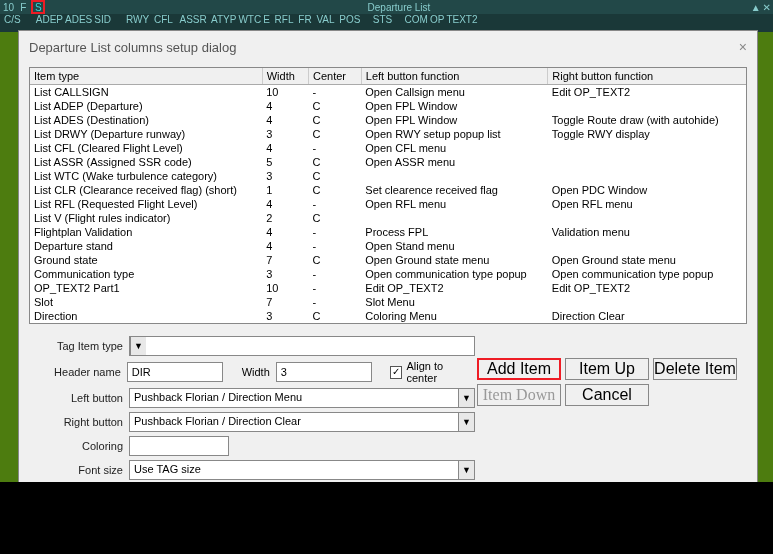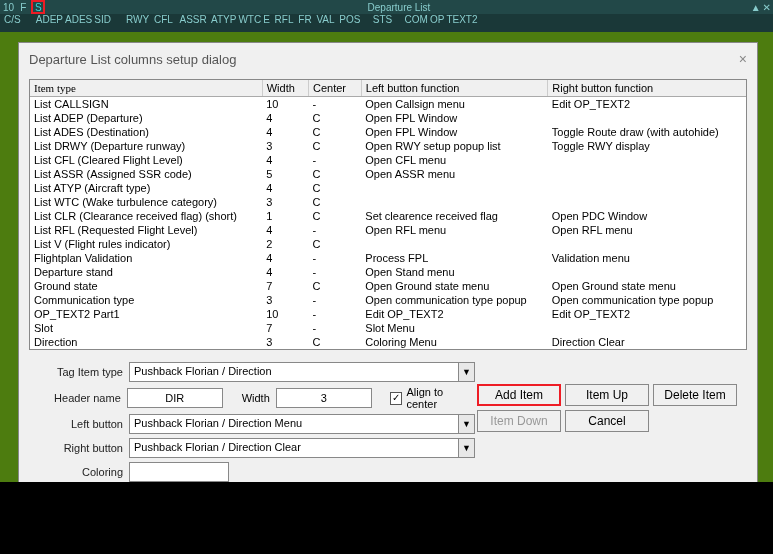--- a/index.html
+++ b/index.html
@@ -11,55 +11,55 @@
   .menu-title-row { display: flex; align-items: center; height: 14px; background: #224848; color: #88cccc; font-size: 10px; }
   .menu-title-row .ten { padding: 0 3px; }
   .s-box { border: 2px solid #ee1c25; width: 14px; height: 14px; display: inline-flex; align-items: center; justify-content: center; color: #33dddd; font-size: 10px; margin: 0 2px; }
   .menu-title-center { flex: 1; text-align: center; color: #88cccc; }
   .menu-controls { display: flex; gap: 2px; padding-right: 2px; color: #88cccc; }
   .menu-controls span { cursor: pointer; }
   .menu-row2 { display: flex; height: 18px; color: #88cccc; font-size: 10px; padding: 0 4px; gap: 2px; }
   .menu-row2 span { white-space: pre; }
 
   
-  .dialog { position: absolute; left: 18px; top: 42px; width: 740px; background: #f0f0f0; border: 1px solid #888; }
+  .dialog { position: absolute; left: 18px; top: 30px; width: 740px; background: #f0f0f0; border: 1px solid #888; }
   .dialog-title { padding: 8px 10px; font-size: 13px; color: #555; display: flex; justify-content: space-between; align-items: center; }
   .close-x { color: #888; font-size: 14px; cursor: pointer; }
   
   
   .table-wrap { margin: 4px 10px 8px 10px; border: 1px solid #888; background: #fff; }
   table { width: 100%; border-collapse: collapse; font-size: 11px; }
   thead th { text-align: left; font-weight: normal; padding: 2px 4px; border-right: 1px solid #ccc; border-bottom: 1px solid #aaa; background: #f0f0f0; }
   thead th:last-child { border-right: none; }
   tbody td { padding: 1px 4px; white-space: nowrap; }
   .col-width { width: 42px; }
   .col-center { width: 48px; }
   .col-left { width: 165px; }
   .col-right { width: 180px; }
-  .col-item { width: 190px; font-family: Liberation Serif, serif; }
+  .col-item { width: 190px; }
 
   
   .form-area { padding: 4px 10px 10px 10px; display: grid; grid-template-columns: 446px 1fr; gap: 0 2px; }
   .form-left { }
   .form-row { display: flex; align-items: center; margin-bottom: 4px; }
   .form-label { width: 100px; text-align: right; padding-right: 6px; font-size: 11px; color: #222; }
   .combo { flex: 1; display: flex; border: 1px solid #888; background: #fff; height: 20px; }
   .combo-text { flex: 1; padding: 2px 4px; }
   .combo-arrow { width: 16px; background: #e8e8e8; border-left: 1px solid #888; display: flex; align-items: center; justify-content: center; font-size: 9px; }
-  .text-input { border: 1px solid #888; background: #fff; height: 20px; padding: 2px 4px; font-size: 11px; text-align: center; }
+  .text-input { border: 1px solid #888; background: #fff; height: 20px; padding: 2px 4px; font-size: 11px; }
   .hdr-row .text-input { width: 96px; }
   .width-lbl { text-align: right; padding: 0 6px; width: 54px; }
   .width-input { width: 50px; }
   .chk-wrap { display: flex; align-items: center; gap: 4px; margin-left: 18px; }
   .chk { width: 13px; height: 13px; border: 1px solid #555; background: #fff; display: inline-flex; align-items: center; justify-content: center; font-size: 10px; line-height: 1; }
 
   .buttons-right { display: grid; grid-template-columns: repeat(3, 84px); gap: 4px; align-content: start; padding-top: 22px; }
-  .btn { height: 22px; border: 1px solid #888; background: #f0f0f0; display: flex; align-items: center; justify-content: center; font-size: 12px; cursor: pointer; }
+  .btn { height: 22px; border: 1px solid #888; background: #f0f0f0; display: flex; align-items: center; justify-content: center; font-size: 16px; cursor: pointer; }
   .btn.highlight { border: 2px solid #ee1c25; }
-  .btn.disabled { color: #999; cursor: default; }
+  .btn.disabled { color: #999; cursor: default; font-family: Liberation Serif, serif; }
   
   .coloring-box { border: 1px solid #888; background: #fff; width: 100px; height: 20px; margin-left: 0; }
   .font-combo { width: 100px; }
 </style>
 </head>
 <body>
 
 <div class="bg-dark">
   <div class="menu-strip">
     <div class="menu-title-row">
@@ -152,27 +152,20 @@
               <td></td>
             </tr>
             <tr>
               <td>List ASSR (Assigned SSR code)</td>
               <td>5</td>
               <td>C</td>
               <td>Open ASSR menu</td>
               <td></td>
             </tr>
             <tr>
-              <td>List ATYP (Aircraft type)</td>
-              <td>4</td>
-              <td>C</td>
-              <td></td>
-              <td></td>
-            </tr>
-            <tr>
               <td>List WTC (Wake turbulence category)</td>
               <td>3</td>
               <td>C</td>
               <td></td>
               <td></td>
             </tr>
             <tr>
               <td>List CLR (Clearance received flag) (short)</td>
               <td>1</td>
               <td>C</td>
@@ -244,21 +237,20 @@
             </tr>
           </tbody>
       </table>
     </div>
 
     <div class="form-area">
       <div class="form-left">
         <div class="form-row">
           <div class="form-label">Tag Item type</div>
           <div class="combo">
-            <div class="combo-text">Pushback Florian / Direction</div>
             <div class="combo-arrow">▼</div>
           </div>
         </div>
         <div class="form-row hdr-row">
           <div class="form-label">Header name</div>
           <input class="text-input" value="DIR" style="">
           <div class="width-lbl">Width</div>
           <input class="text-input width-input" value="3" style="">
           <div class="chk-wrap">
             <span class="chk">✓</span>

